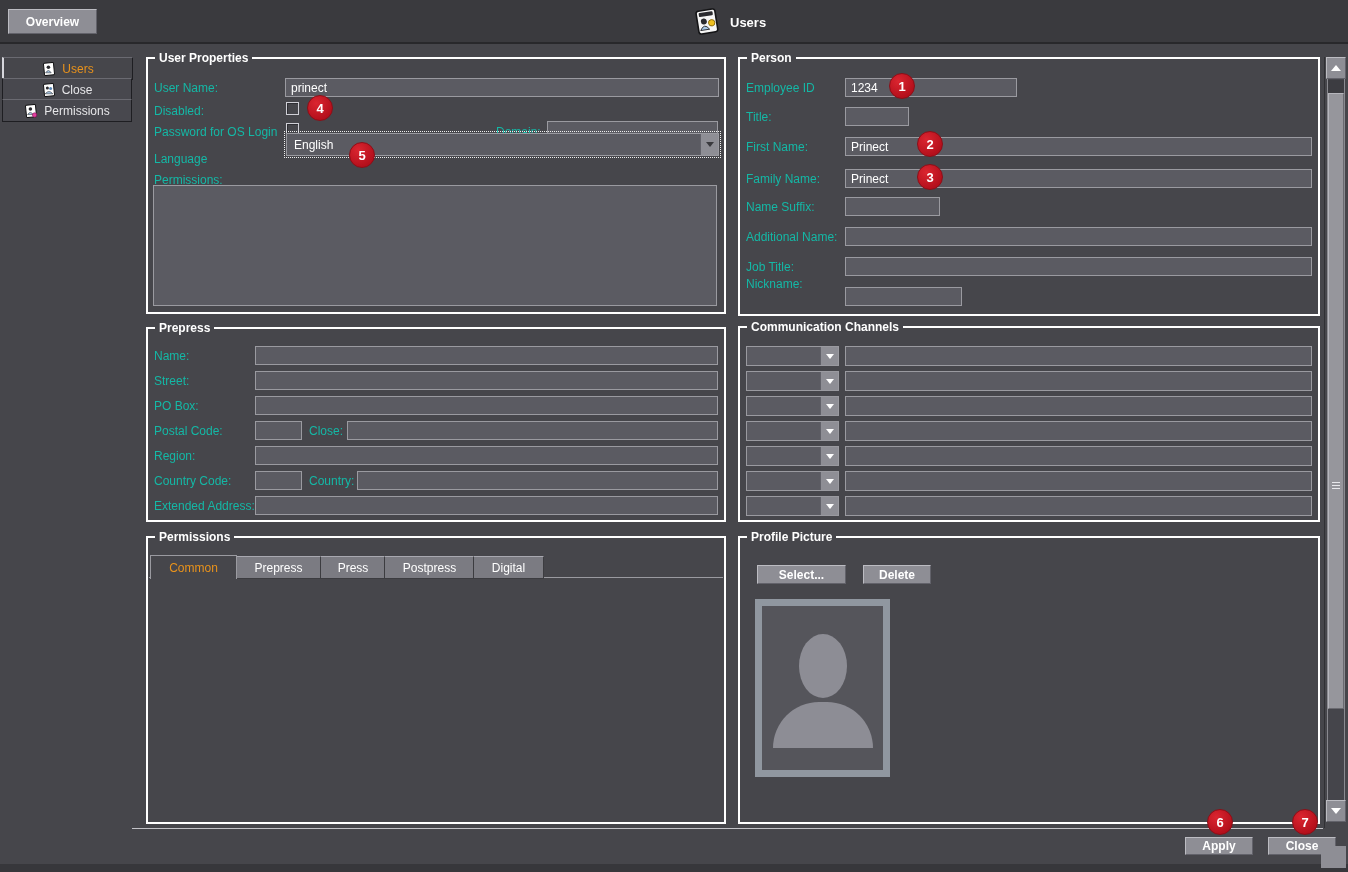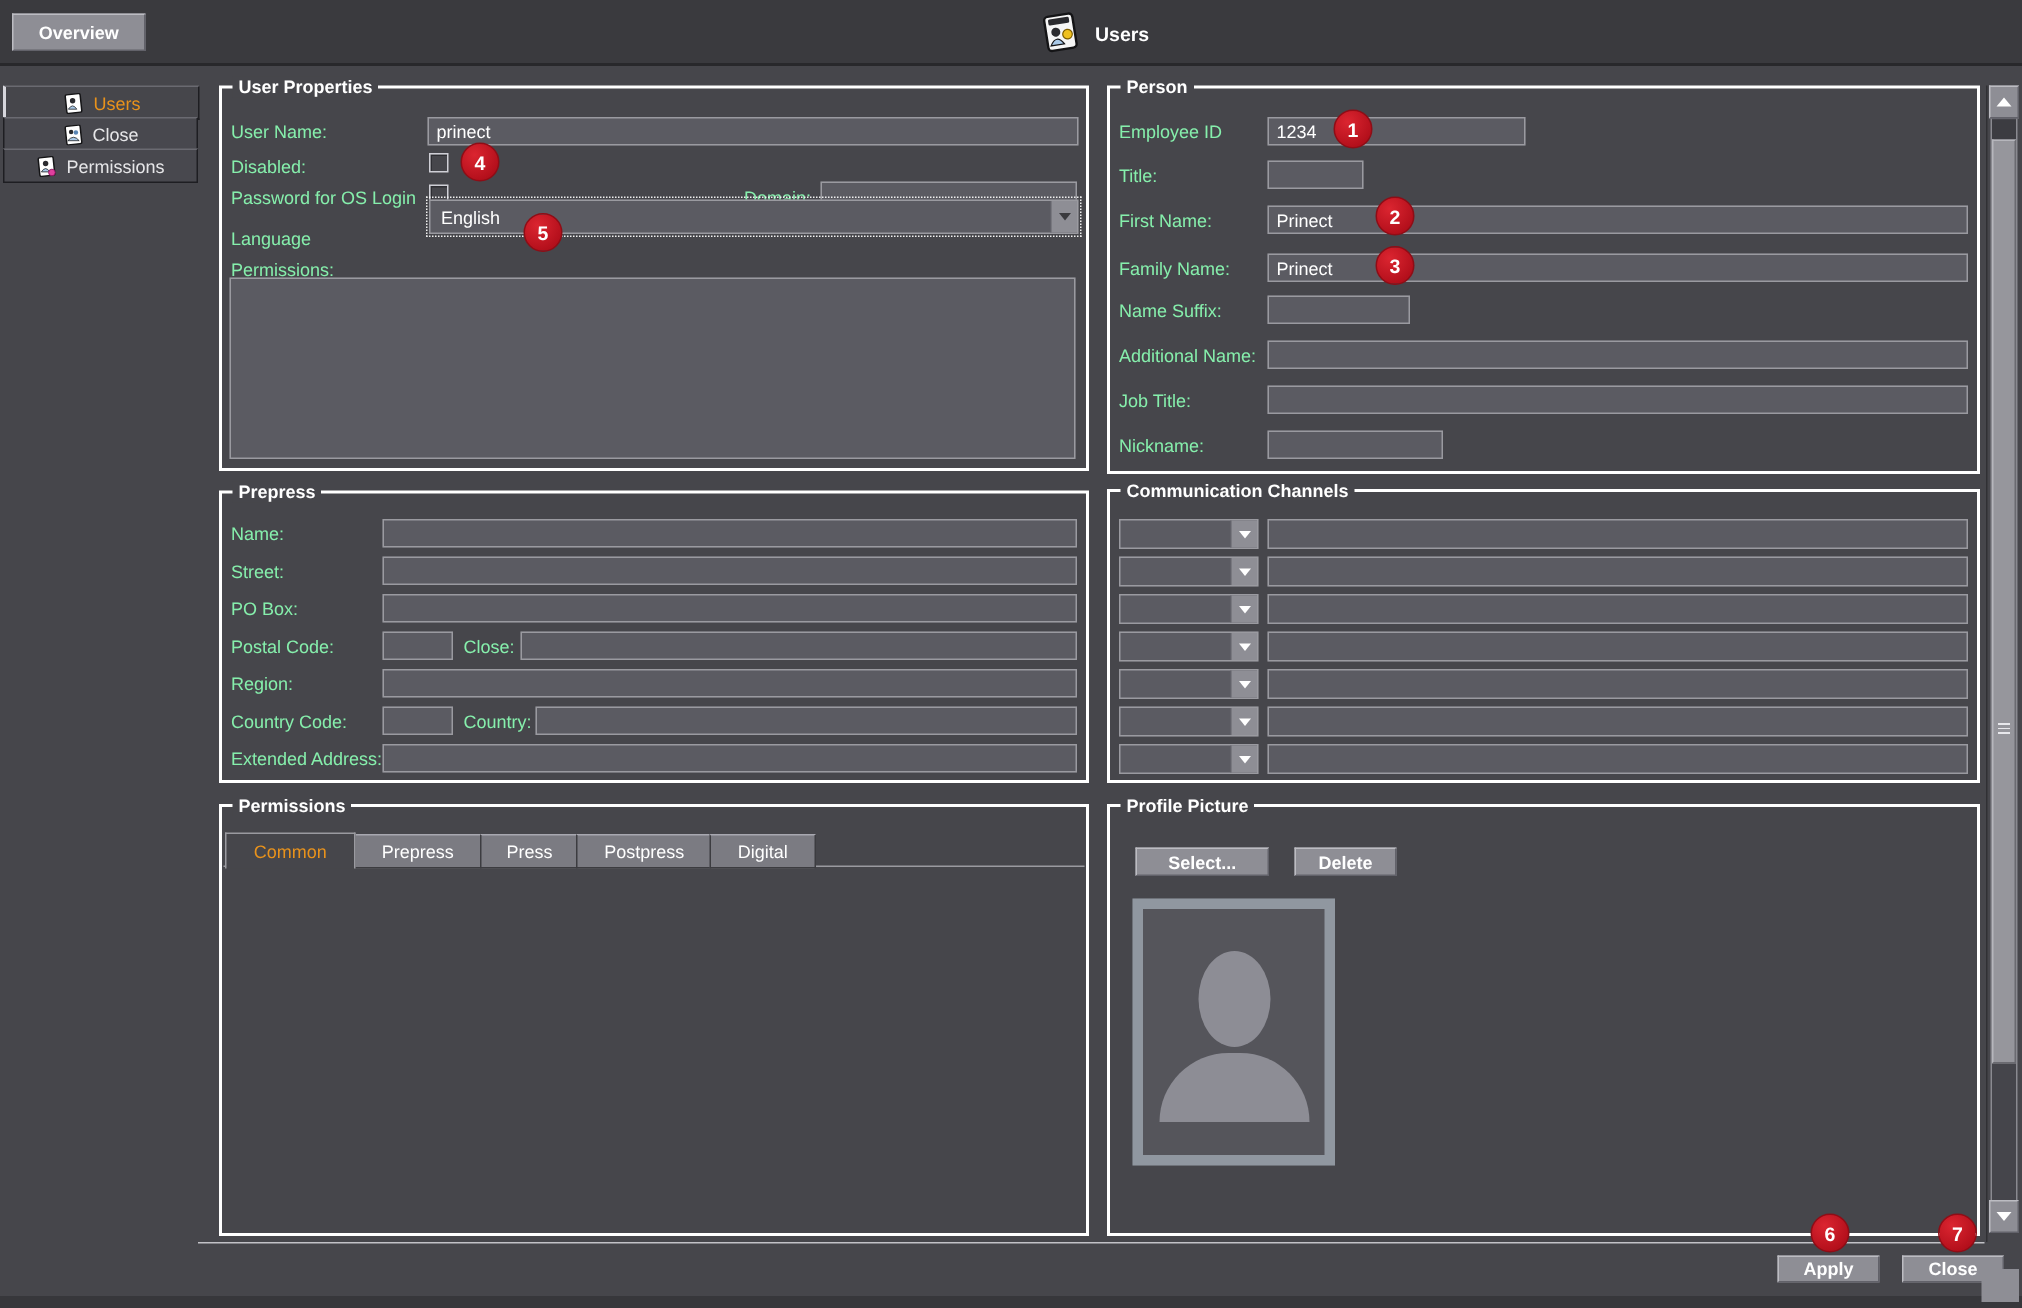--- a/index.html
+++ b/index.html
@@ -23,21 +23,21 @@
             border:1px solid #1E1E22;border-top-color:#6a6a71;
             display:flex;align-items:center;justify-content:center;gap:6px;cursor:pointer;}
   .nav-item.sel{background:#46464B;border-left:2px solid #d6d6dc;color:#E8921C;}
   .nav-item span{white-space:nowrap;}
 
   
   .gb{position:absolute;border:2px solid #ffffff;}
   .gbt{position:absolute;top:-8px;left:7px;background:#46464B;padding:0 4px;
        font-weight:bold;color:#fff;white-space:nowrap;}
 
-  .lbl{position:absolute;white-space:nowrap;color:#86efac;}
+  .lbl{position:absolute;white-space:nowrap;color:#14b8a6;}
   .inp{position:absolute;height:19px;background:#5B5B62;border:1px solid #9A9AA0;
        color:#fff;font-family:"Liberation Sans",sans-serif;font-size:12px;padding:0 5px;box-sizing:border-box;}
   textarea.inp{resize:none;}
   .chk{position:absolute;appearance:none;-webkit-appearance:none;width:13px;height:13px;margin:0;
        background:#46464B;border:1px solid #cfcfd6;box-shadow:inset 1px 1px 0 #2e2e33;cursor:pointer;}
 
   
   .ccombo{position:absolute;width:93px;height:20px;background:#5B5B62;border:1px solid #9A9AA0;
           box-sizing:border-box;display:flex;align-items:center;cursor:pointer;}
   .ccombo .ct{flex:1;padding-left:5px;color:#fff;}
@@ -171,21 +171,21 @@
     <span class="lbl" style="left:6px;top:81px">First Name:</span>
     <input class="inp" style="left: 105px; top: 78px; width: 467px;" value="Prinect">
     <span class="lbl" style="left:6px;top:113px">Family Name:</span>
     <input class="inp" style="left: 105px; top: 110px; width: 467px;" value="Prinect">
     <span class="lbl" style="left:6px;top:141px">Name Suffix:</span>
     <input class="inp" style="left: 105px; top: 138px; width: 95px;" value="">
     <span class="lbl" style="left:6px;top:171px">Additional Name:</span>
     <input class="inp" style="left: 105px; top: 168px; width: 467px;" value="">
     <span class="lbl" style="left:6px;top:201px">Job Title:</span>
     <input class="inp" style="left: 105px; top: 198px; width: 467px;" value="">
-    <span class="lbl" style="left:6px;top:231px">Nickname:</span>
+    <span class="lbl" style="left:6px;top:218px">Nickname:</span>
     <input class="inp" style="left: 105px; top: 228px; width: 117px;" value="">
   </div>
 
   <div class="gb" style="left:146px;top:327px;width:576px;height:191px">
     <span class="gbt">Prepress</span>
     <span class="lbl" style="left:6px;top:20px">Name:</span>
     <input class="inp" style="left: 107px; top: 17px; width: 463px;">
     <span class="lbl" style="left:6px;top:45px">Street:</span>
     <input class="inp" style="left: 107px; top: 42px; width: 463px;">
     <span class="lbl" style="left:6px;top:70px">PO Box:</span>

